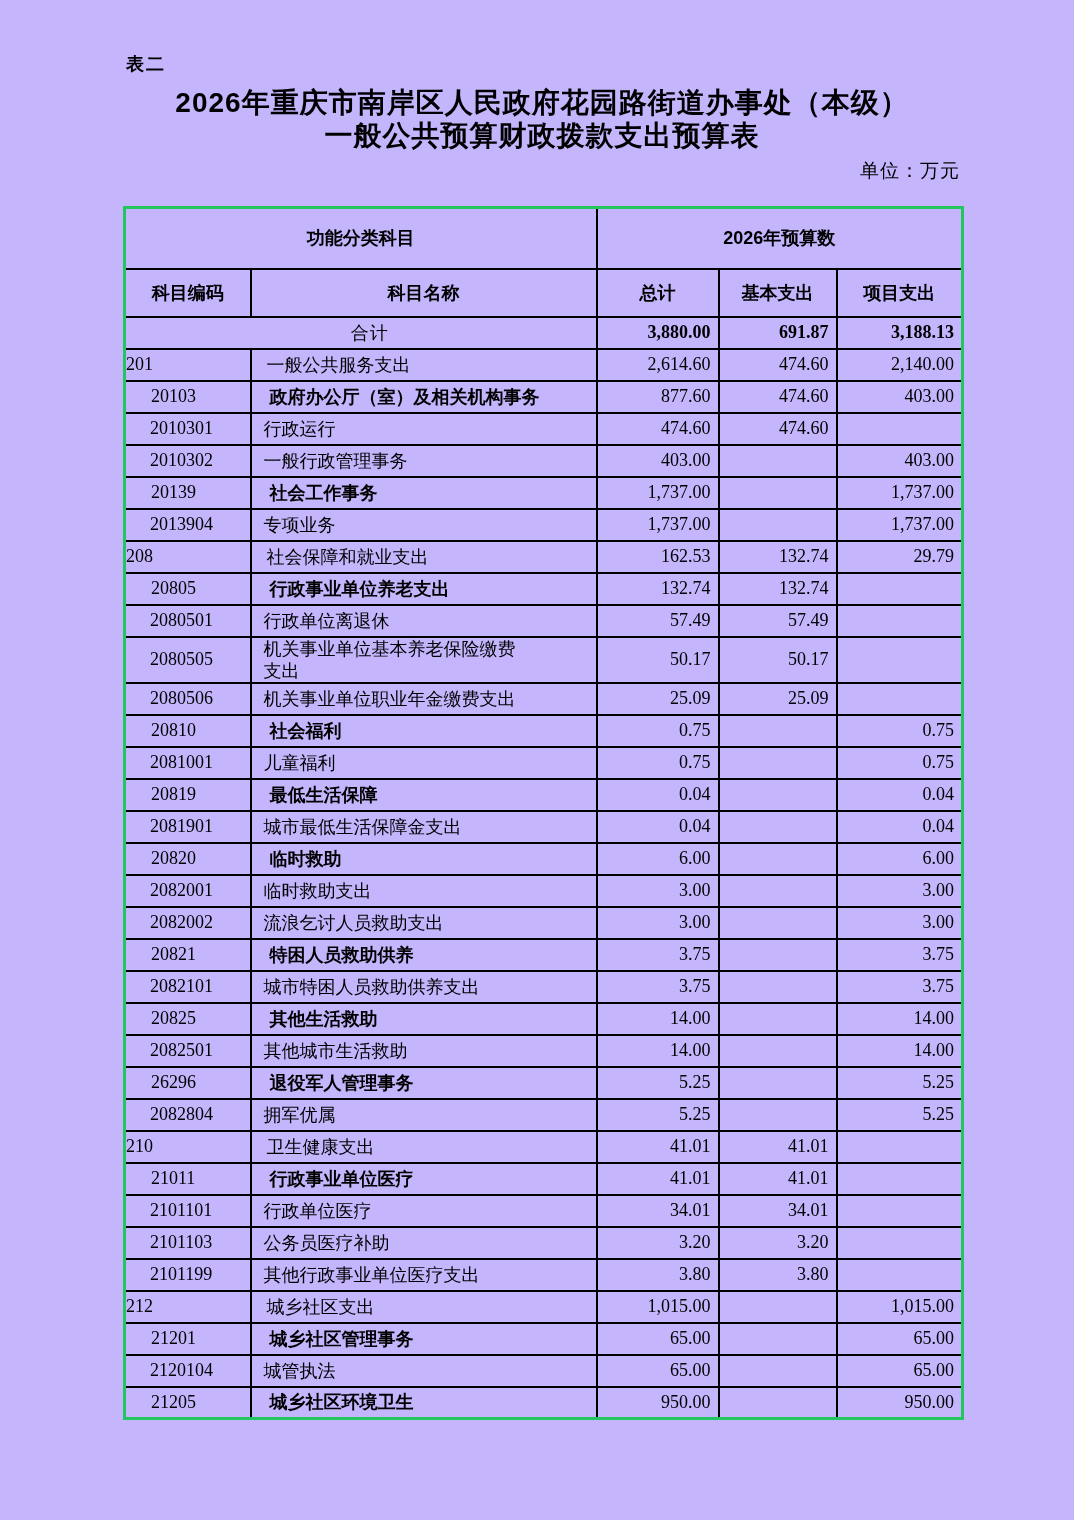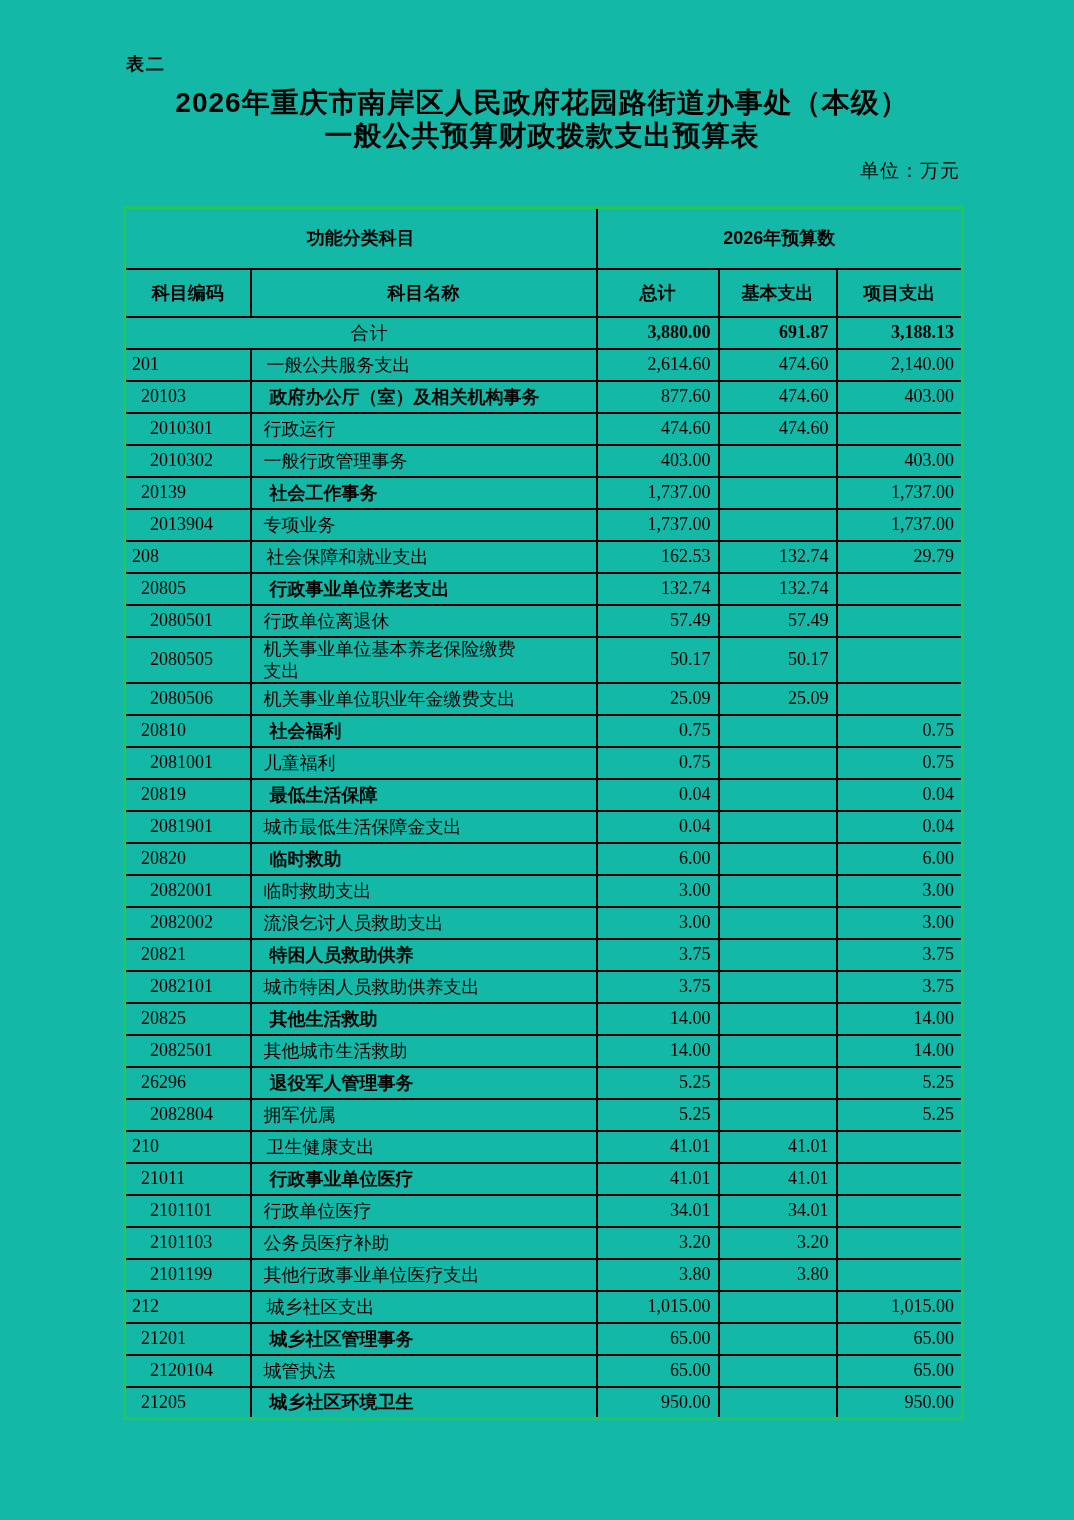--- a/index.html
+++ b/index.html
@@ -3,21 +3,21 @@
 <meta charset="utf-8">
 <style>
   * { margin: 0; padding: 0; box-sizing: border-box; }
   html, body { background: #ffffff; }
   body { font-family: "Liberation Serif", "DejaVu Serif", serif; color: #000; }
 
   .page {
     position: relative;
     width: 1074px;
     height: 1520px;
-    background: #14b8a6;
+    background: #c4b5fd;
     overflow: hidden;
   }
 
   .doc-tag {
     position: absolute;
     left: 126px;
     top: 52px;
     font-size: 18px;
     font-weight: bold;
     letter-spacing: 2px;
@@ -73,22 +73,22 @@
   tr.total-row td { height: 36px; padding-left: 18px; }
   tr.total-row .total-label { text-align: center; font-size: 18px; letter-spacing: 1px; }
   tr.total-row .num { font-weight: bold; }
 
   
   .budget-table tbody td { height: 32px; }
   td.code { text-align: left; font-family: "Liberation Serif", serif; }
   td.name { text-align: left; white-space: pre-line; line-height: 22px; }
   td.num  { text-align: right; padding-right: 7px; font-family: "Liberation Serif", serif; }
 
-  tr.lvl1 td.code { padding-left: 6px; }
-  tr.lvl2 td.code { padding-left: 15px; }
+  tr.lvl1 td.code { }
+  tr.lvl2 td.code { padding-left: 25px; }
   tr.lvl3 td.code { padding-left: 24px; }
   tr.lvl1 td.name { padding-left: 15px; }
   tr.lvl2 td.name { padding-left: 18px; font-weight: bold; }
   tr.lvl3 td.name { padding-left: 12px; }
 </style>
 </head>
 <body>
 
 <div class="page">
 

